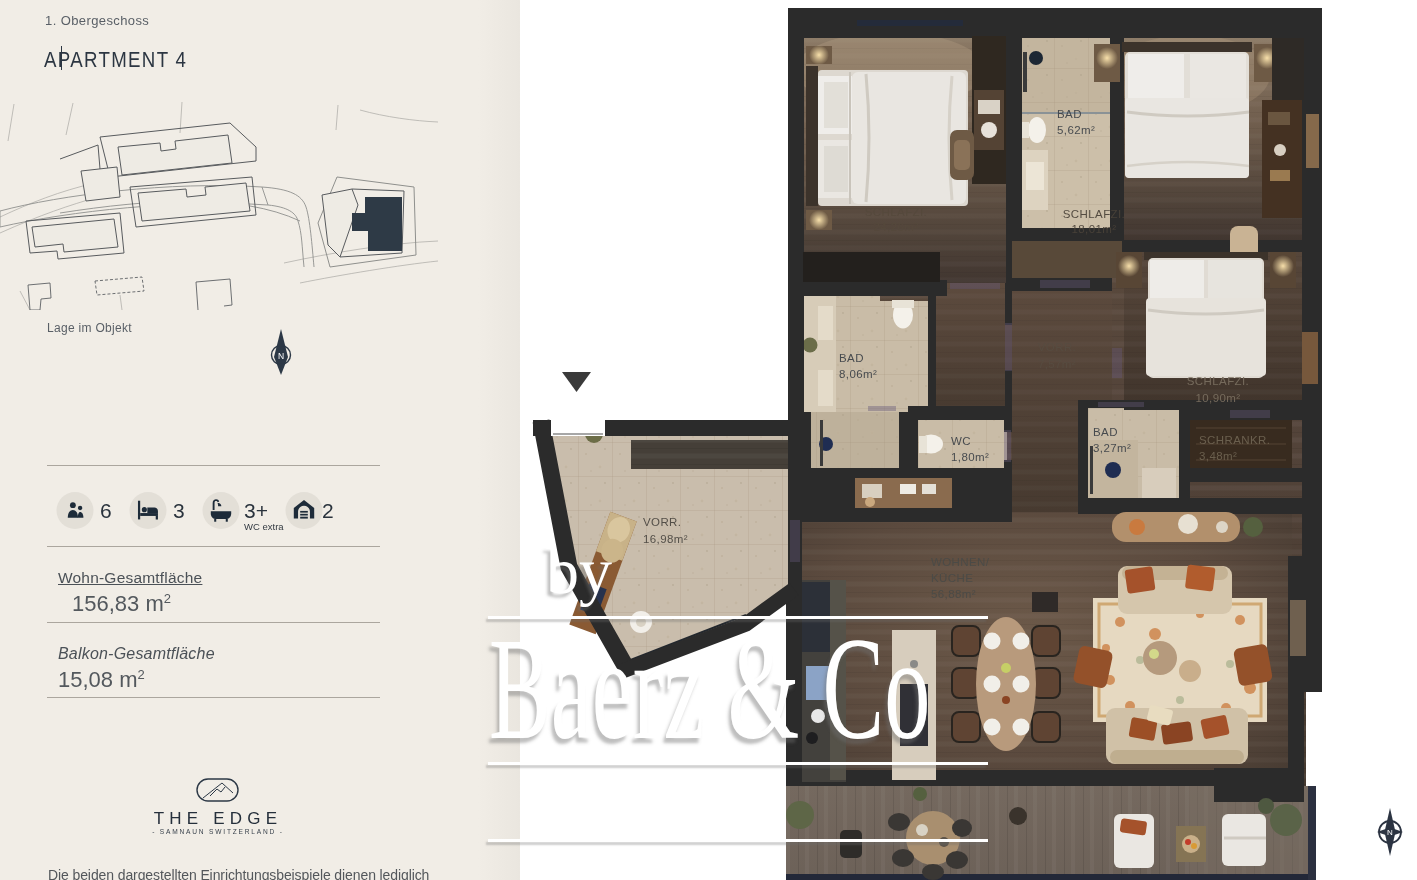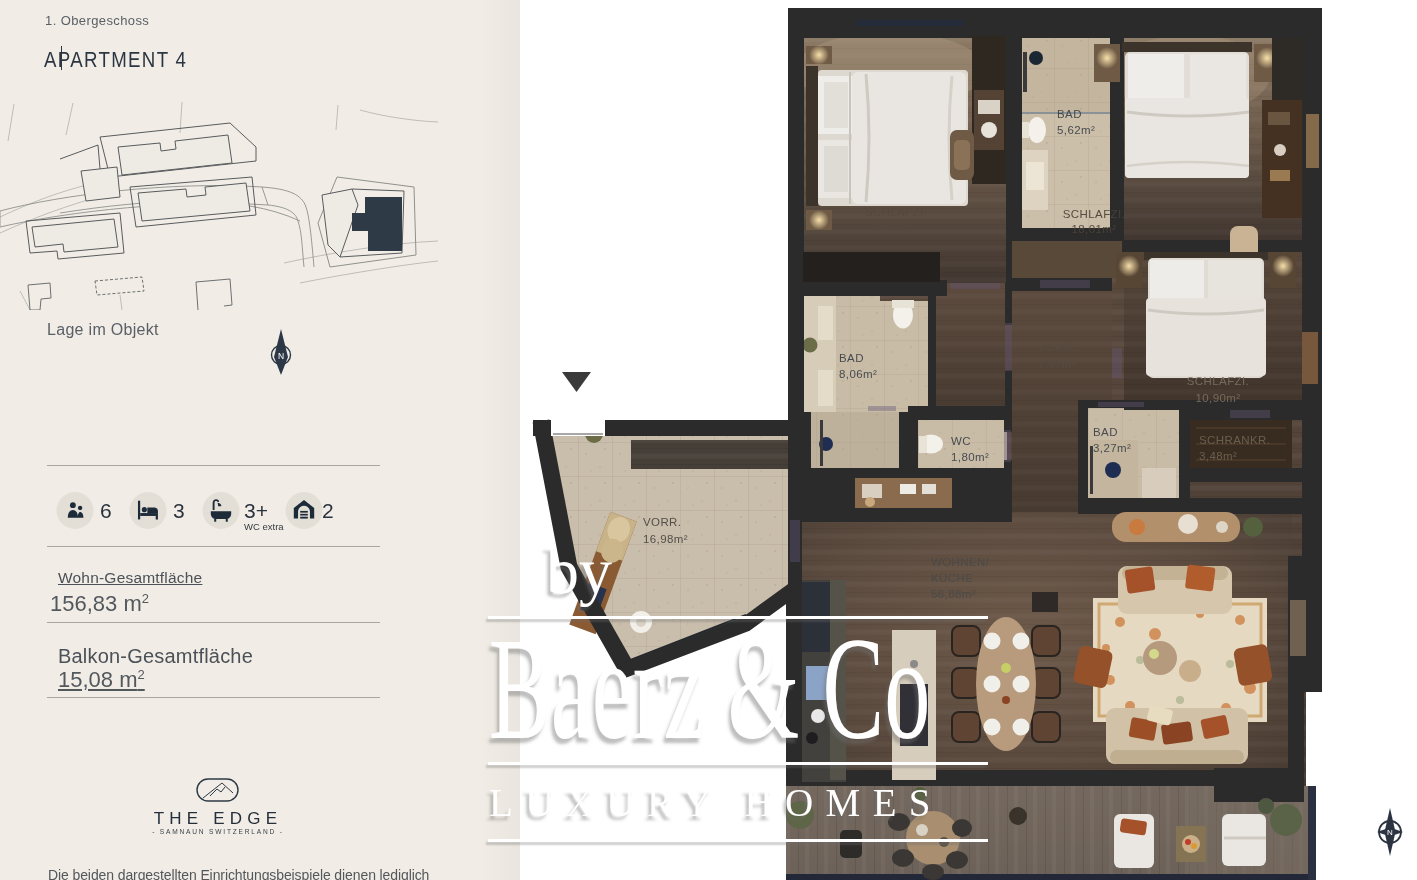--- a/index.html
+++ b/index.html
@@ -67,21 +67,21 @@
       </g>
 
       <g stroke="#5e6164" stroke-width="0.9">
         <path d="M28,190 L50,188 L51,203 L41,204 L40,215 L30,215 Z" fill="none"></path>
         <path d="M95,186 L142,182 L144,196 L97,200 Z" fill="none" stroke-dasharray="3,2"></path>
         <path d="M196,187 L230,184 L232,210 L224,211"></path>
         <path d="M196,187 L198,215"></path>
       </g>
     </g>
   </svg>
-  <div class="abs" style="left:47px;top:321px;font-size:16px;color:#595f66;letter-spacing:0.3px;">Lage im Objekt</div>
+  <div class="abs" style="left:47px;top:321px;font-size:12px;color:#595f66;letter-spacing:0.3px;">Lage im Objekt</div>
 
   <svg class="abs" style="left:262px;top:328px;" width="40" height="50" viewBox="0 0 40 50">
     <polygon points="19,1 26,29 19,47 12,29" fill="#2c3846"></polygon>
     <circle cx="19" cy="27" r="9.5" fill="none" stroke="#2c3846" stroke-width="1.4"></circle>
     <text x="19" y="30.5" font-size="8.5" fill="#ffffff" text-anchor="middle" font-family="Liberation Sans,sans-serif">N</text>
   </svg>
   <div class="abs" style="left:47px;top:465px;width:333px;height:1px;background:#aba69e;"></div>
   <div class="abs" style="left:47px;top:546px;width:333px;height:1px;background:#aba69e;"></div>
   <div class="abs" style="left:47px;top:622px;width:333px;height:1px;background:#aba69e;"></div>
   <div class="abs" style="left:47px;top:697px;width:333px;height:1px;background:#aba69e;"></div>
@@ -125,23 +125,23 @@
     </g>
     <g fill="#2a333d" font-family="Liberation Sans,sans-serif" font-size="21px">
       <text x="60" y="32">6</text>
       <text x="133" y="32">3</text>
       <text x="204" y="32">3+</text>
       <text x="282" y="32">2</text>
     </g>
     <text x="204" y="43.5" font-size="9.5px" fill="#333a42" font-family="Liberation Sans,sans-serif">WC extra</text>
   </svg>
   <div class="abs" style="left:58px;top:569px;font-size:15.5px;color:#4b5157;letter-spacing:0.2px;text-decoration:underline;">Wohn-Gesamtfläche</div>
-  <div class="abs" style="left:50px;top:591px;font-size:22px;color:#53585d;">156,83 m<sup style="font-size:13px;">2</sup></div>
-  <div class="abs" style="left:58px;top:645px;font-size:20px;color:#4b5157;letter-spacing:0.2px;">Balkon-Gesamtfläche</div>
-  <div class="abs" style="left:58px;top:667px;font-size:22px;color:#53585d;text-decoration:underline;">15,08 m<sup style="font-size:13px;">2</sup></div>
+  <div class="abs" style="left:72px;top:591px;font-size:22px;color:#53585d;">156,83 m<sup style="font-size:13px;">2</sup></div>
+  <div class="abs" style="left:58px;top:645px;font-size:16px;color:#4b5157;letter-spacing:0.2px;font-style:italic;">Balkon-Gesamtfläche</div>
+  <div class="abs" style="left:58px;top:667px;font-size:22px;color:#53585d;">15,08 m<sup style="font-size:13px;">2</sup></div>
 
   <svg class="abs" style="left:150px;top:775px;" width="136" height="62" viewBox="0 0 136 62">
     <rect x="47" y="4" width="41" height="22" rx="11" fill="none" stroke="#2c3846" stroke-width="1.4"></rect>
     <path d="M53,23 L72,8 L83,18 M60,21 L67,14 L71,17 L75,12" fill="none" stroke="#2c3846" stroke-width="1"></path>
     <text x="68" y="49" font-size="17px" fill="#252f3b" text-anchor="middle" letter-spacing="5.2" font-family="Liberation Sans,sans-serif">THE EDGE</text>
     <text x="68" y="59" font-size="6.6px" fill="#3a434d" text-anchor="middle" letter-spacing="1.8" font-family="Liberation Sans,sans-serif">- SAMNAUN SWITZERLAND -</text>
   </svg>
   <div class="abs" style="left:48px;top:867px;width:340px;font-size:14px;color:#53575b;text-align:justify;text-align-last:justify;white-space:nowrap;letter-spacing:-0.1px;">Die beiden dargestellten Einrichtungsbeispiele dienen lediglich</div>
 </div>
 <div id="plan">
@@ -557,15 +557,14 @@
   <polygon points="-13,0 0,-4.5 13,0 0,4.5" fill="#2c3442"></polygon>
   <text x="0" y="3.2" font-size="8" fill="#ffffff" text-anchor="middle" font-family="Liberation Sans,sans-serif">N</text>
 </g>
 </svg>
 </div>
 <div id="wm">
   <div class="abs" style="left:106px;top:533px;font-family:'Liberation Serif',serif;font-size:66px;color:#ffffff;text-shadow:-3px 4px 3px rgba(110,110,110,0.45);">by</div>
   <div class="wmline" style="left:48px;top:616px;width:500px;"></div>
   <div class="abs" id="baerz" style="left:49px;top:605px;font-family:'Liberation Serif',serif;font-size:146px;color:#ffffff;white-space:nowrap;transform:scale(0.633,1.0);transform-origin:0 0;text-shadow:-4px 5px 4px rgba(110,110,110,0.45);">Baerz &amp; Co</div>
   <div class="wmline" style="left:48px;top:762px;width:500px;"></div>
-  <div class="abs" id="lux" style="left:49px;top:780px;font-family:'Liberation Serif',serif;font-size:39px;color:#ffffff;letter-spacing:12.4px;white-space:nowrap;text-shadow:-3px 4px 3px rgba(110,110,110,0.45);">LUXURY HOMES</div>
   <div class="wmline" style="left:48px;top:839px;width:500px;"></div>
 </div>
 
 </body></html>

